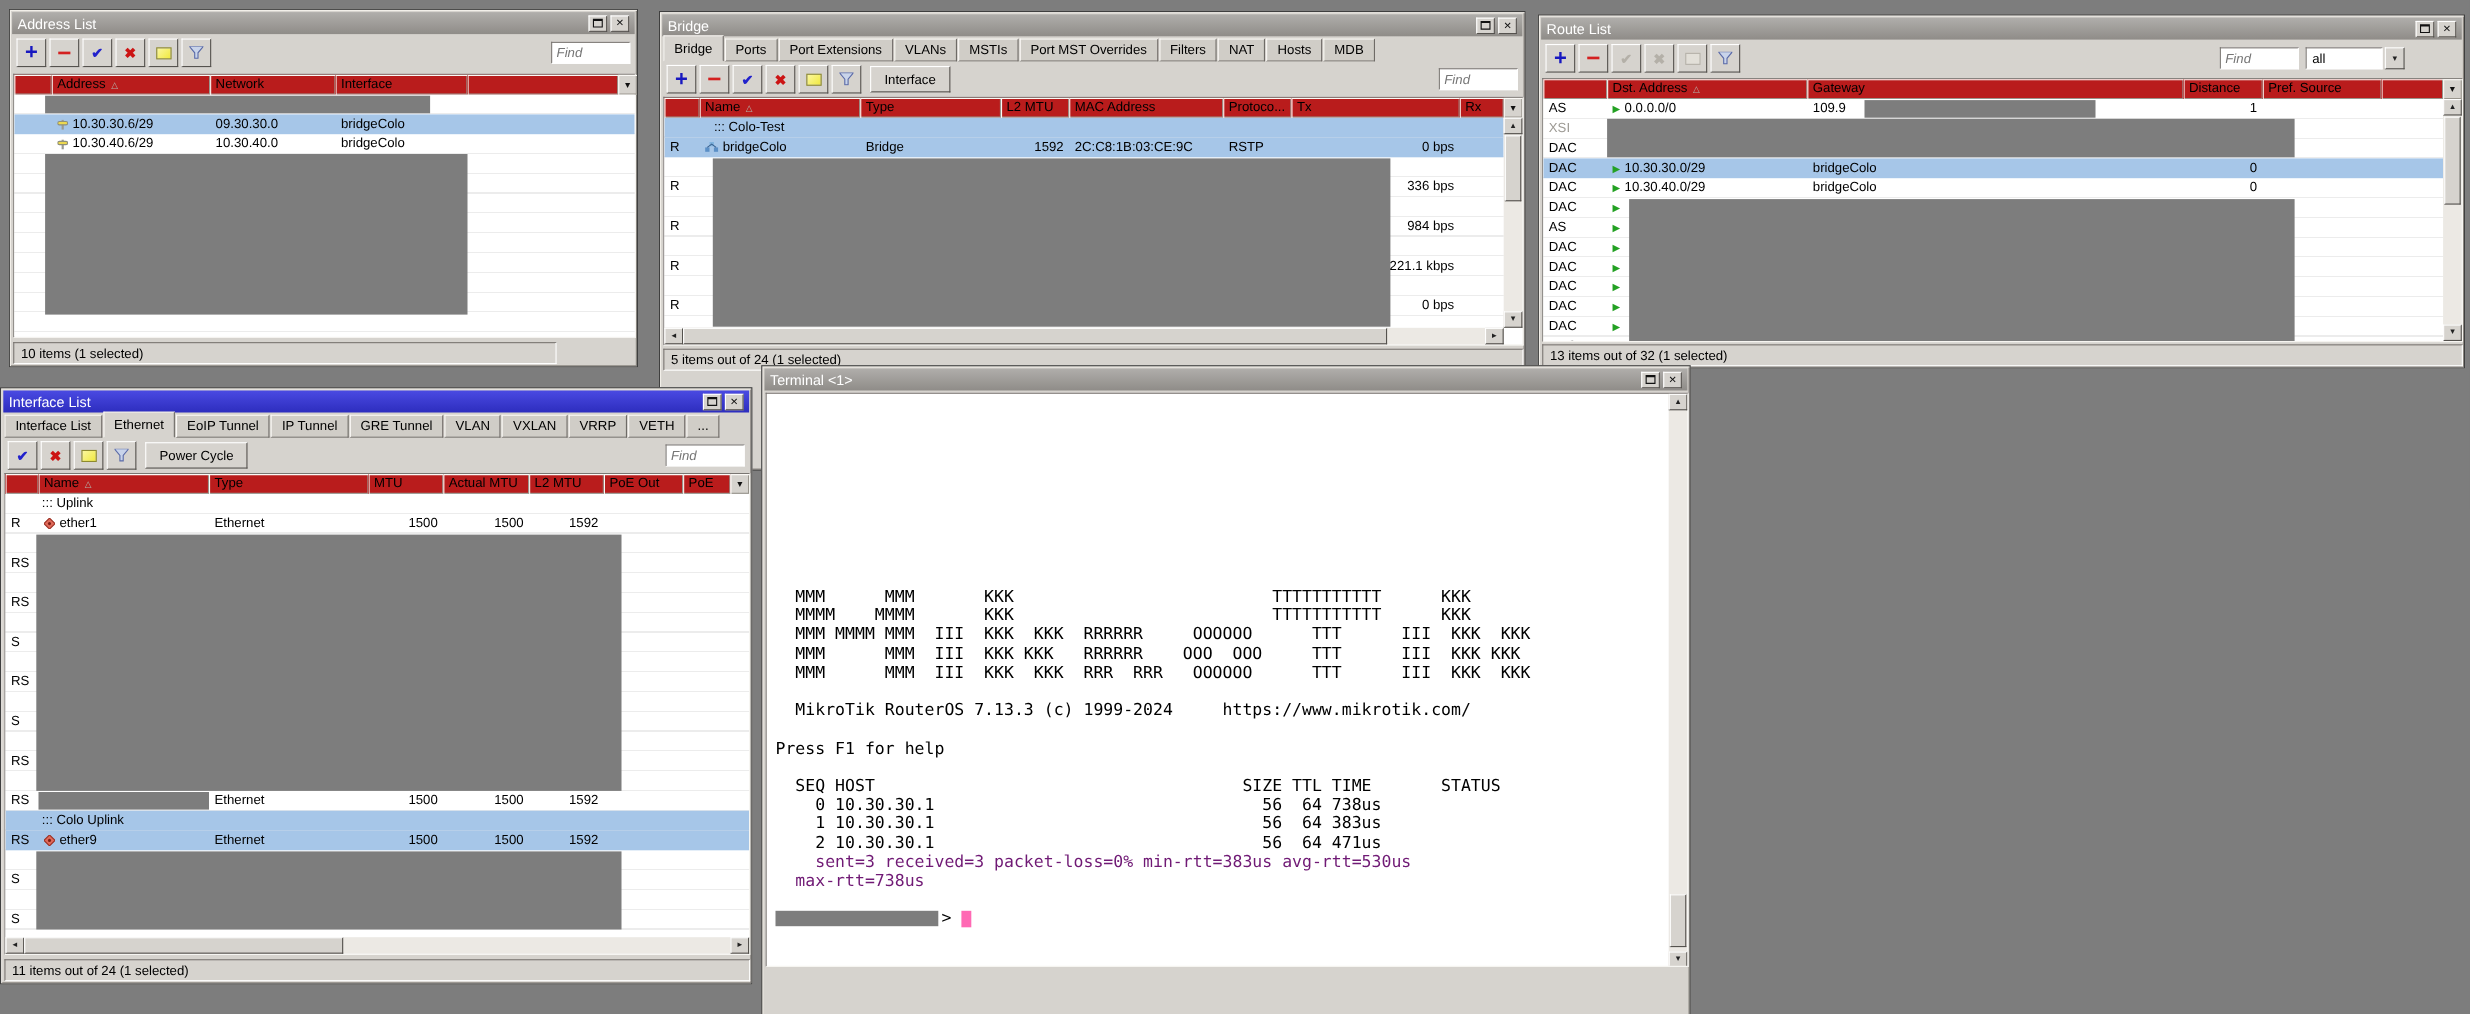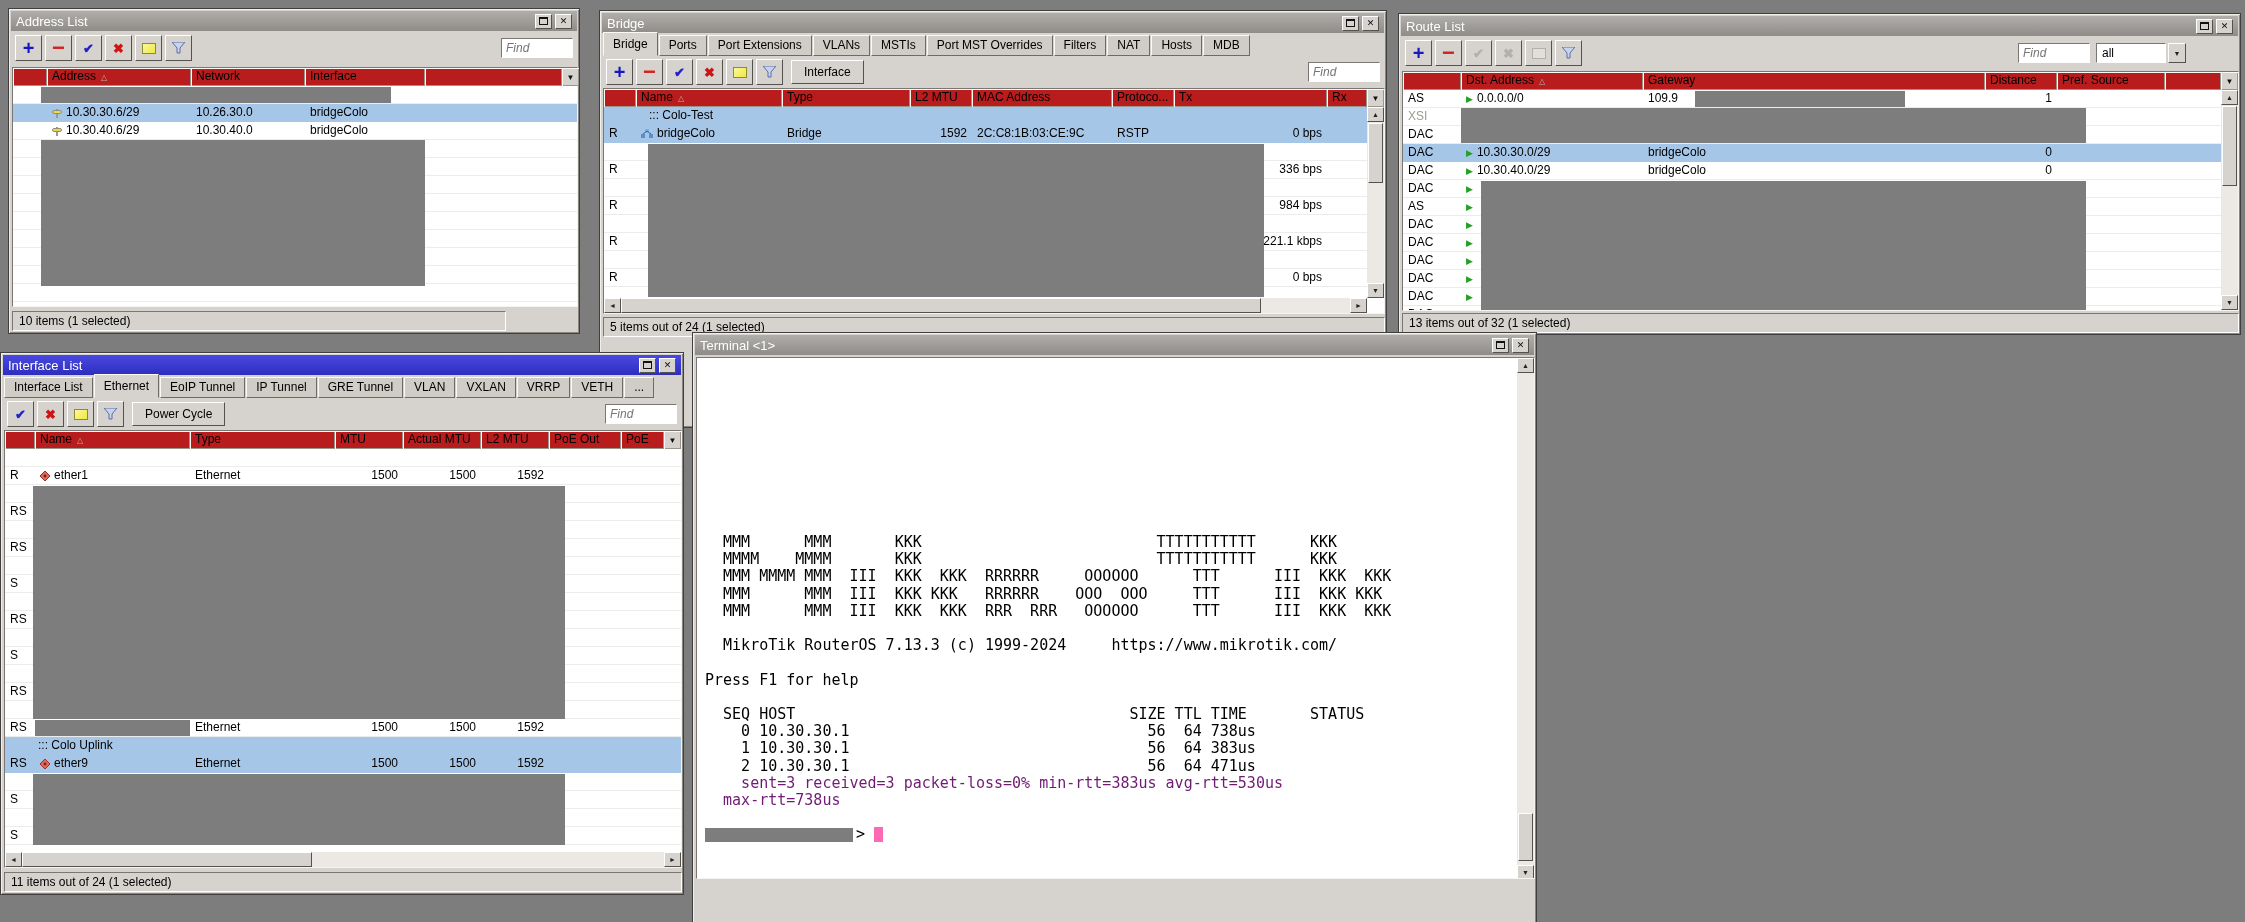--- a/index.html
+++ b/index.html
@@ -100,21 +100,21 @@
         <span>▼</span>
       </div>
     <div class="tbody" style="top:18px;width:564px;height:220px">
       <div class="redact" style="left:28px;top:1px;width:350px;height:16px"></div>
       <div class="redact" style="left:28px;top:54px;width:384px;height:146px"></div>
       <div class="row sel" style="top:18px;width:564px">
         <span class="cell" style="left:34px;width:144px"><svg class="icon-svg" width="10" height="10" viewBox="0 0 10 10">
               <rect x="4" y="1" width="2" height="9" fill="#9a9a92"></rect>
               <rect x="0.5" y="2.5" width="9" height="3" rx="1.5" fill="#ecd84e" stroke="#8f8f7a" stroke-width="1"></rect>
             </svg><span>10.30.30.6/29</span></span>
-        <span class="cell" style="left:178px;width:114px">10.26.30.0</span>
+        <span class="cell" style="left:178px;width:114px">09.30.30.0</span>
         <span class="cell" style="left:292px;width:120px">bridgeColo</span>
       </div>
       <div class="row" style="top:36px;width:564px">
         <span class="cell" style="left:34px;width:144px"><svg class="icon-svg" width="10" height="10" viewBox="0 0 10 10">
               <rect x="4" y="1" width="2" height="9" fill="#9a9a92"></rect>
               <rect x="0.5" y="2.5" width="9" height="3" rx="1.5" fill="#ecd84e" stroke="#8f8f7a" stroke-width="1"></rect>
             </svg><span>10.30.40.6/29</span></span>
         <span class="cell" style="left:178px;width:114px">10.30.40.0</span>
         <span class="cell" style="left:292px;width:120px">bridgeColo</span>
       </div>
@@ -409,20 +409,23 @@
     <div class="hc" style="left:476px;width:68px"><span>L2 MTU</span></div>
     <div class="hc" style="left:544px;width:72px"><span>PoE Out</span></div>
     <div class="hc" style="left:616px;width:43px"><span>PoE</span></div>
     <div class="hdrop" style="left:659px">
         <span>▼</span>
       </div>
     <div class="tbody" style="top:18px;width:676px;height:403px">
       <div class="redact" style="left:28px;top:37px;width:532px;height:233px"></div>
       <div class="redact" style="left:30px;top:271px;width:155px;height:16px"></div>
       <div class="redact" style="left:28px;top:325px;width:532px;height:71px"></div>
+      <div class="row" style="top:0;width:676px">
+        <span class="cell" style="left:28px;width:300px">::: Uplink</span>
+      </div>
       <div class="row" style="top:18px;width:676px">
         <span class="cell flags" style="left:0;width:30px">R</span>
         <span class="cell" style="left:30px;width:155px"><svg class="icon-svg" width="10" height="10" viewBox="0 0 10 10">
               <polygon points="5,0 10,5 5,10 0,5" fill="#e06a5a" stroke="#9c2f22" stroke-width="1"></polygon>
               <circle cx="5" cy="5" r="1.4" fill="#7c1f16"></circle>
             </svg><span>ether1</span></span>
         <span class="cell" style="left:185px;width:145px">Ethernet</span>
         <span class="cell num" style="left:330px;width:68px">1500</span>
         <span class="cell num" style="left:398px;width:78px">1500</span>
         <span class="cell num" style="left:476px;width:68px">1592</span>

